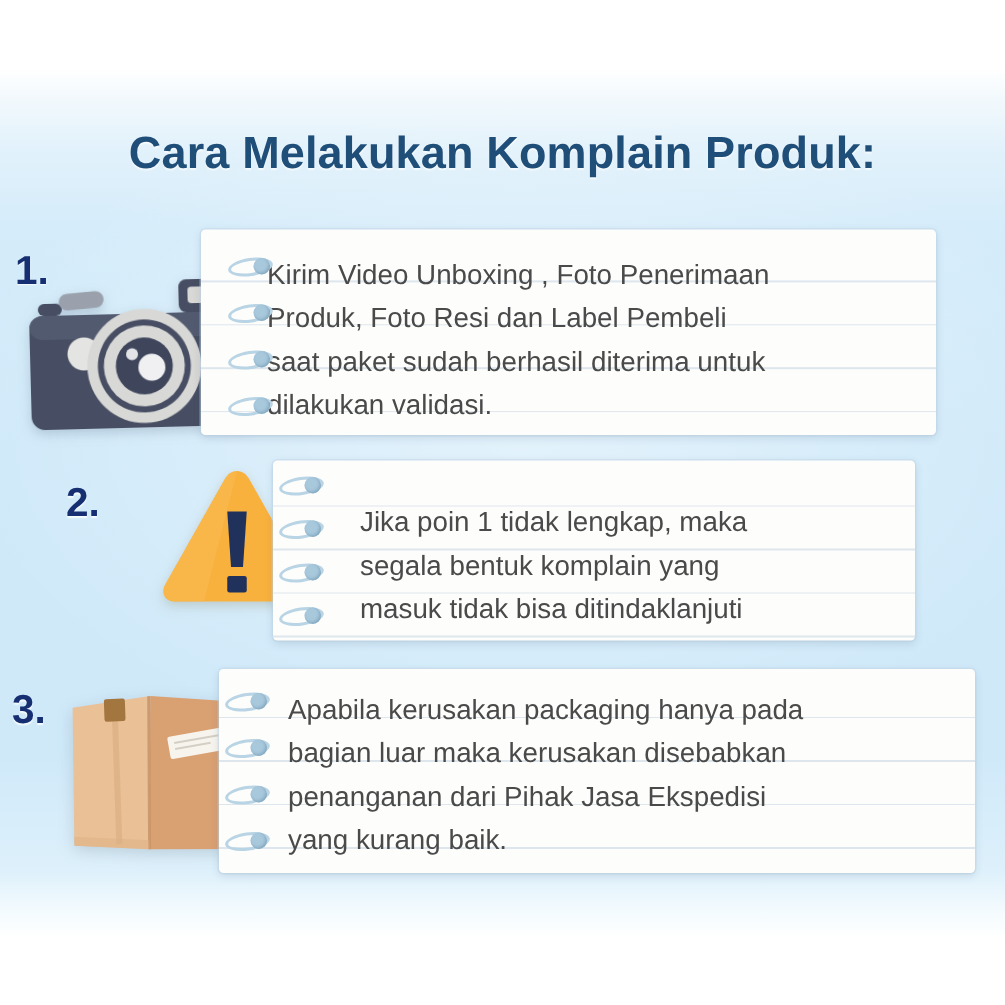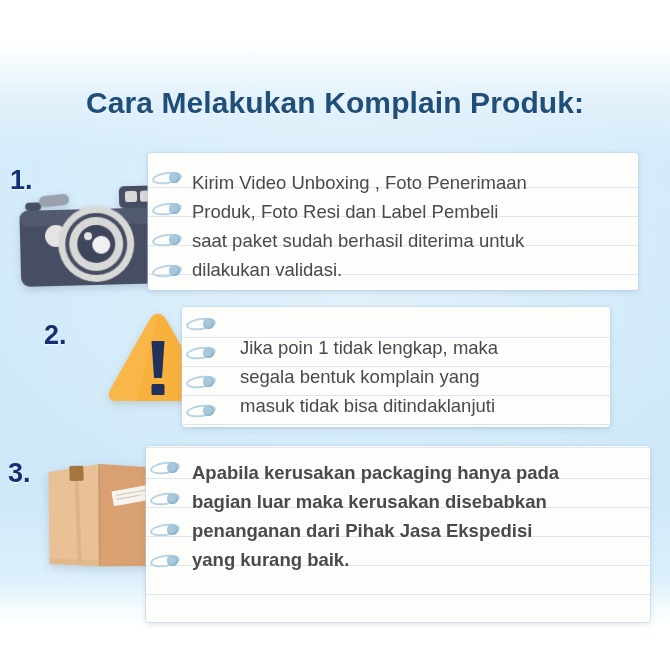--- a/index.html
+++ b/index.html
@@ -76,23 +76,23 @@
 
   
   .card {
     position: absolute;
     background: #fdfdfc;
     border-radius: 3px;
     box-shadow: 0 2px 6px rgba(60,90,120,0.16),
                 0 0 0 1px rgba(200,220,235,0.5);
     overflow: hidden;
   }
-  #card-1 { left: 148px; top: 153px; width: 490px; height: 137px; }
+  #card-1 { left: 134px; top: 153px; width: 490px; height: 137px; }
   #card-2 { left: 182px; top: 307px; width: 428px; height: 120px; }
-  #card-3 { left: 146px; top: 446px; width: 504px; height: 176px; font-weight: bold; }
+  #card-3 { left: 146px; top: 446px; width: 504px; height: 136px; }
 
   .rules {
     position: absolute;
     left: 0; top: 0;
     width: 100%; height: 100%;
     background-image: repeating-linear-gradient(
         180deg,
         rgba(0,0,0,0) 0px,
         rgba(0,0,0,0) 28px,
         rgba(196,212,224,0.55) 28px,

